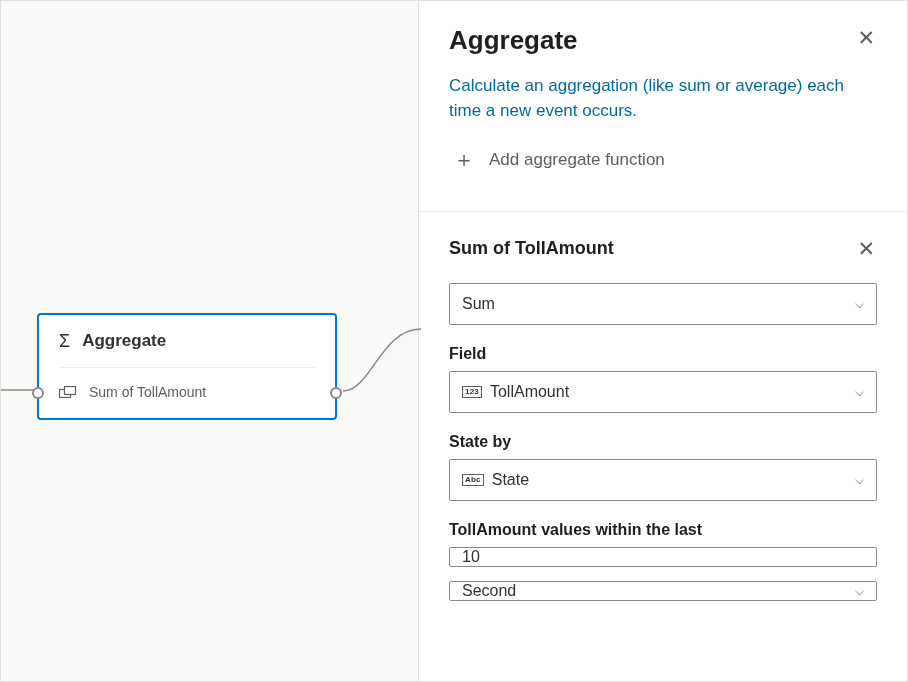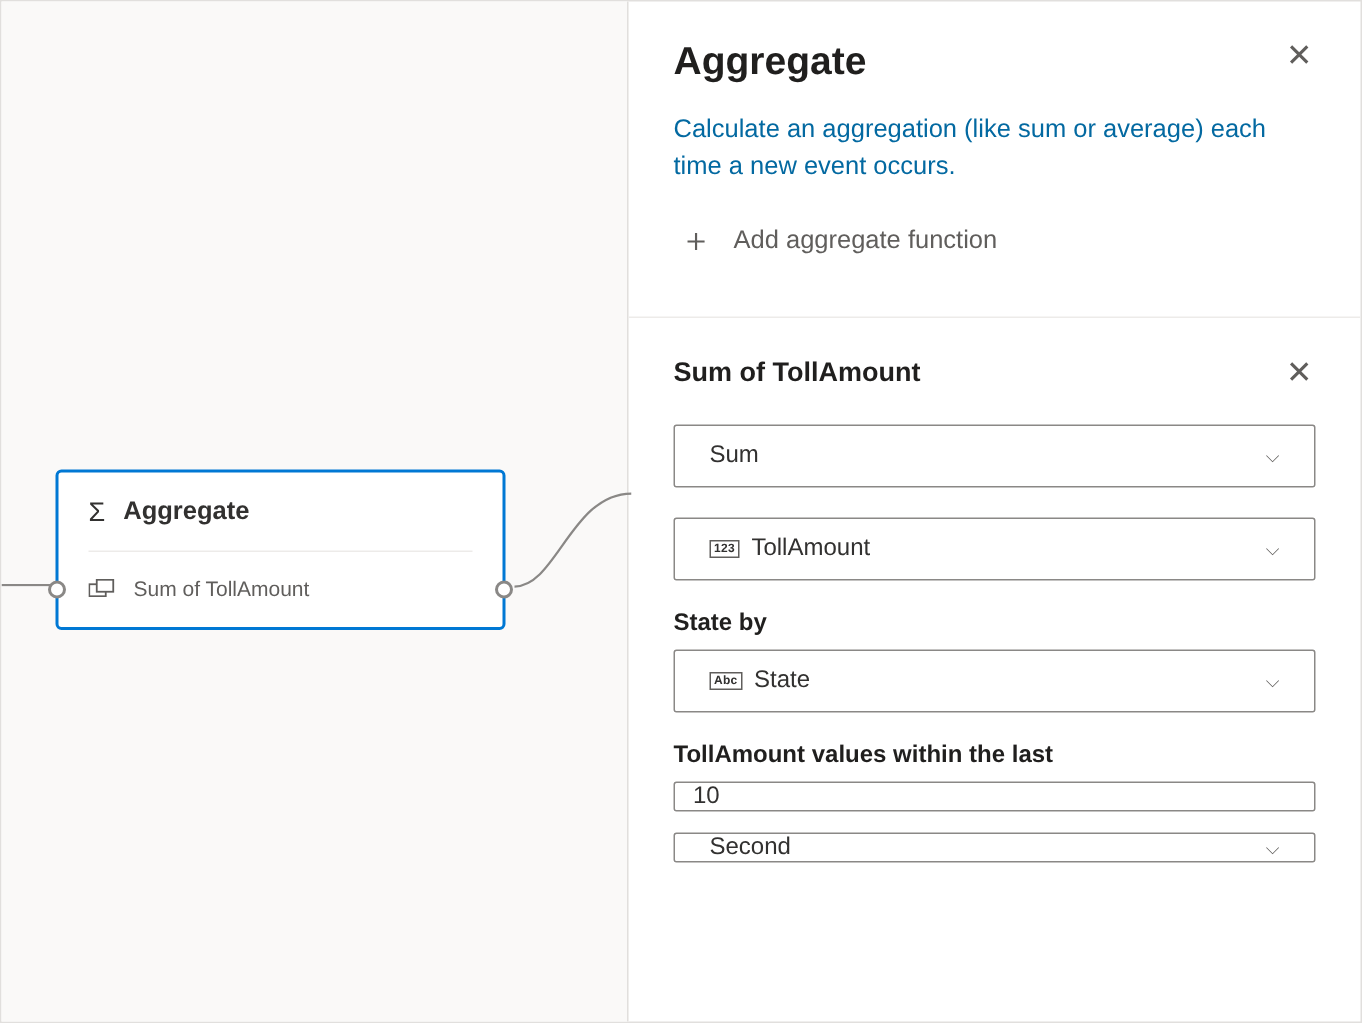--- a/index.html
+++ b/index.html
@@ -182,21 +182,21 @@
       margin-bottom: 8px;
     }
     .select-box {
       width: 100%;
       height: 42px;
       border: 1px solid #8a8886;
       border-radius: 2px;
       display: flex;
       align-items: center;
       justify-content: space-between;
-      padding: 0 23px;
+      padding: 0 12px;
       background: #ffffff;
       cursor: pointer;
     }
     .select-left {
       display: flex;
       align-items: center;
       gap: 8px;
     }
     .select-value {
       font-size: 16px;
@@ -295,20 +295,21 @@
       <div class="form-group">
         <div class="select-box">
           <div class="select-left">
             <span class="select-value">Sum</span>
           </div>
           <span class="chevron">⌵</span>
         </div>
       </div>
 
       <div class="form-group">
+        <label class="form-label">Field</label>
         <div class="select-box">
           <div class="select-left">
             <span class="type-icon">123</span>
             <span class="select-value">TollAmount</span>
           </div>
           <span class="chevron">⌵</span>
         </div>
       </div>
 
       <div class="form-group">

